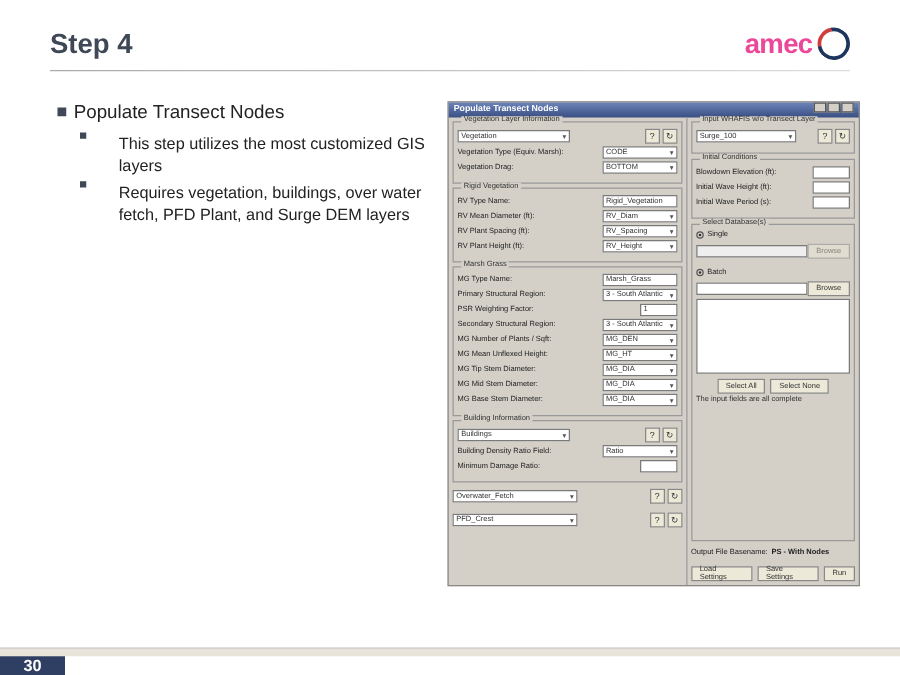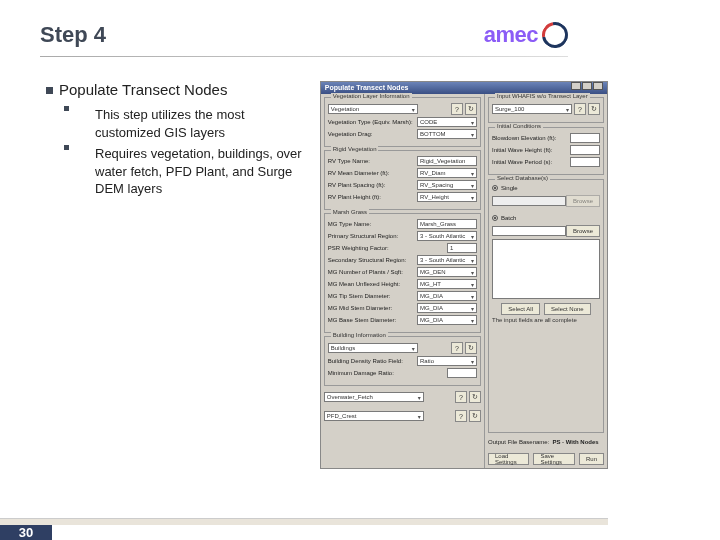--- a/index.html
+++ b/index.html
@@ -1,21 +1,21 @@
 <!DOCTYPE html>
 <html><head>
 <meta charset="utf-8">
 <style>
   * { box-sizing: border-box; margin: 0; padding: 0; }
   html, body { width: 720px; height: 540px; font-family: Arial, Helvetica, sans-serif; background: #fff; color: #222; }
-  .slide { position: relative; width: 608px; height: 540px; }
+  .slide { position: relative; width: 720px; height: 540px; }
   .header { display: flex; justify-content: space-between; align-items: center; padding: 22px 40px 8px 40px; }
   .title { font-size: 22px; font-weight: bold; color: #3f4856; }
   .logo { display: flex; align-items: center; }
-  .logo-text { font-size: 22px; font-weight: bold; color: #8b5cf6; letter-spacing: -0.5px; }
+  .logo-text { font-size: 22px; font-weight: bold; color: #ec4899; letter-spacing: -0.5px; }
   .logo-swirl { width: 26px; height: 26px; border: 3px solid #1e355e; border-left-color: #d23c3c; border-radius: 50%; transform: rotate(35deg); margin-left: 4px; }
   .divider { height: 1px; background: linear-gradient(to right, #aaa 0%, #ddd 100%); margin: 0 40px; }
   .body { display: flex; padding: 24px 0 0 46px; gap: 12px; }
   .textcol { width: 300px; }
   .h1 { font-size: 15px; font-weight: 400; position: relative; padding-left: 0; margin-bottom: 8px; }
   .sq { display:inline-block; width:7px; height:7px; background:#3f4856; margin-right:6px; vertical-align: 1px; }
   .sq-sm { display:inline-block; width:5px; height:5px; background:#3f4856; margin-right:6px; vertical-align: 2px; }
   .bullets { margin-left: 18px; font-size: 13px; line-height: 1.35; }
   .bullets li { list-style: none; display:flex; margin-bottom:4px;gap:20px; }
   .bullets li .txt { flex:1; }

